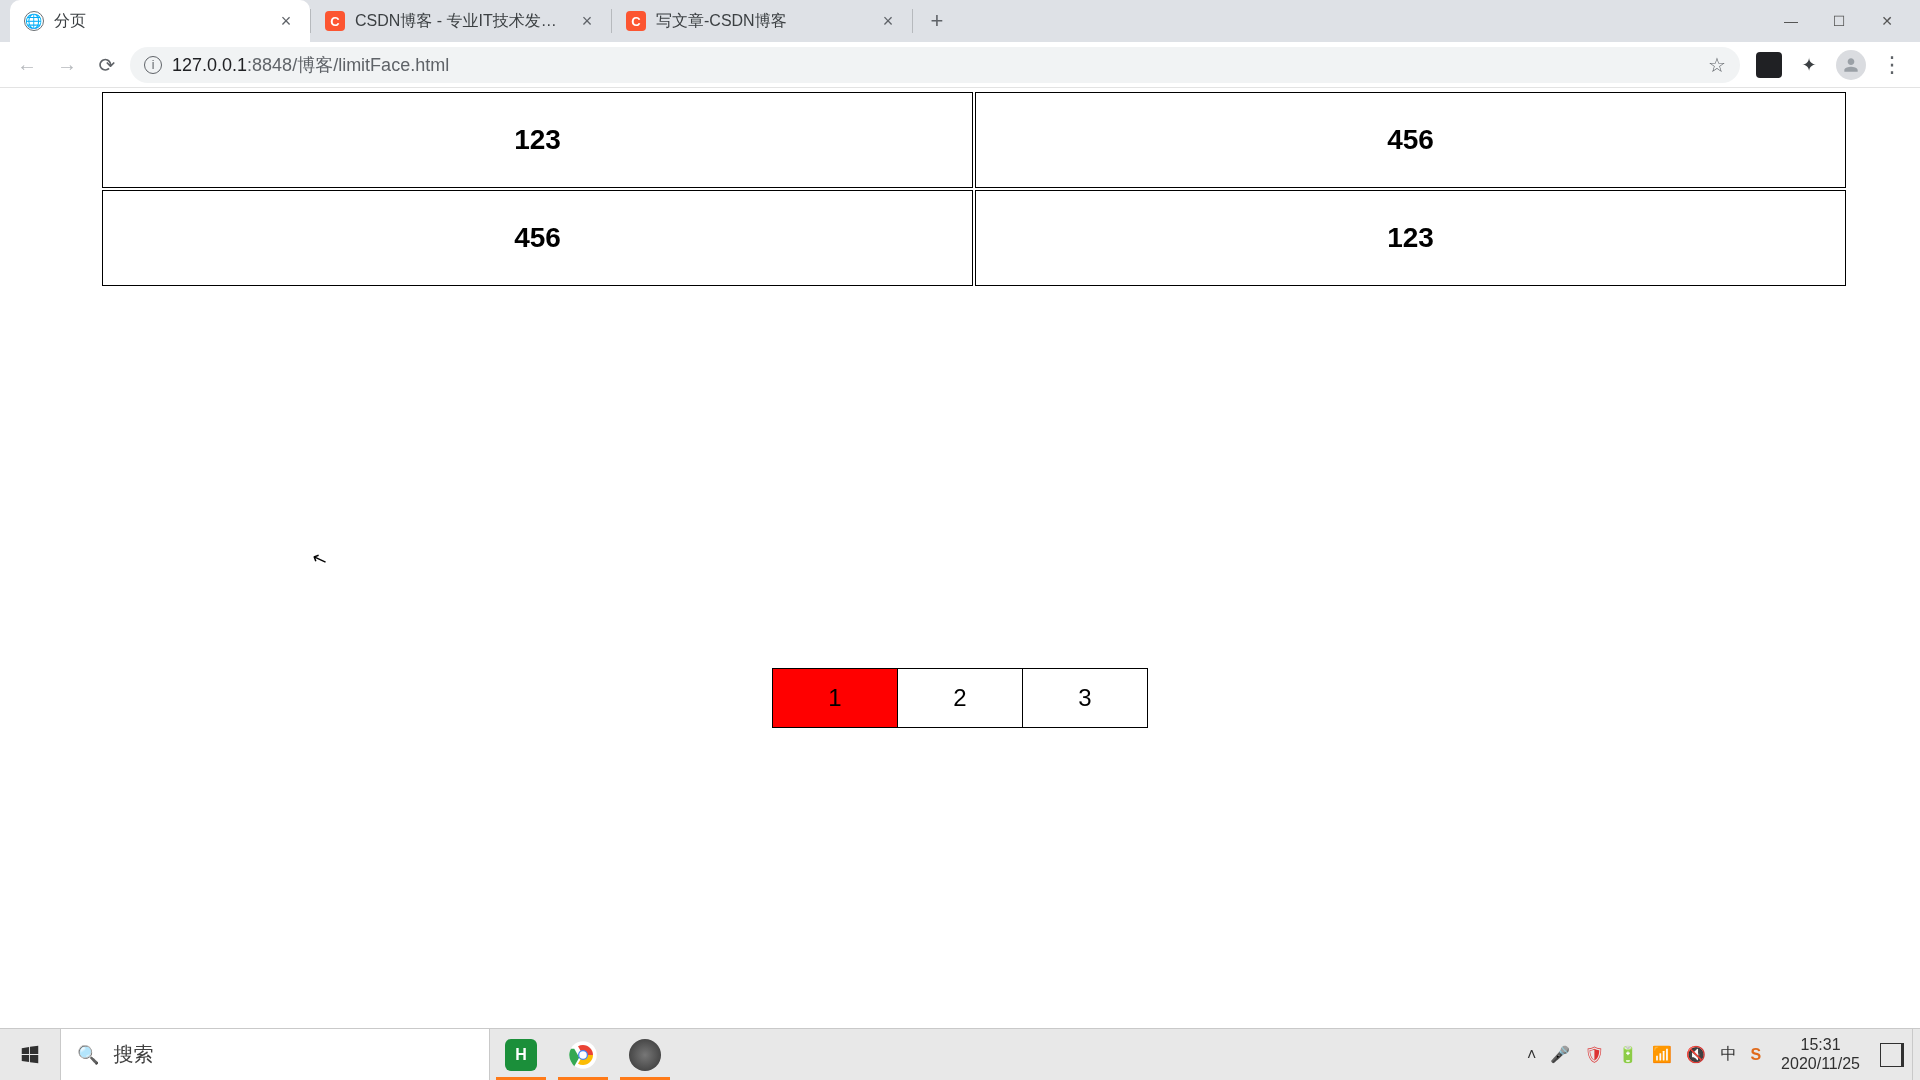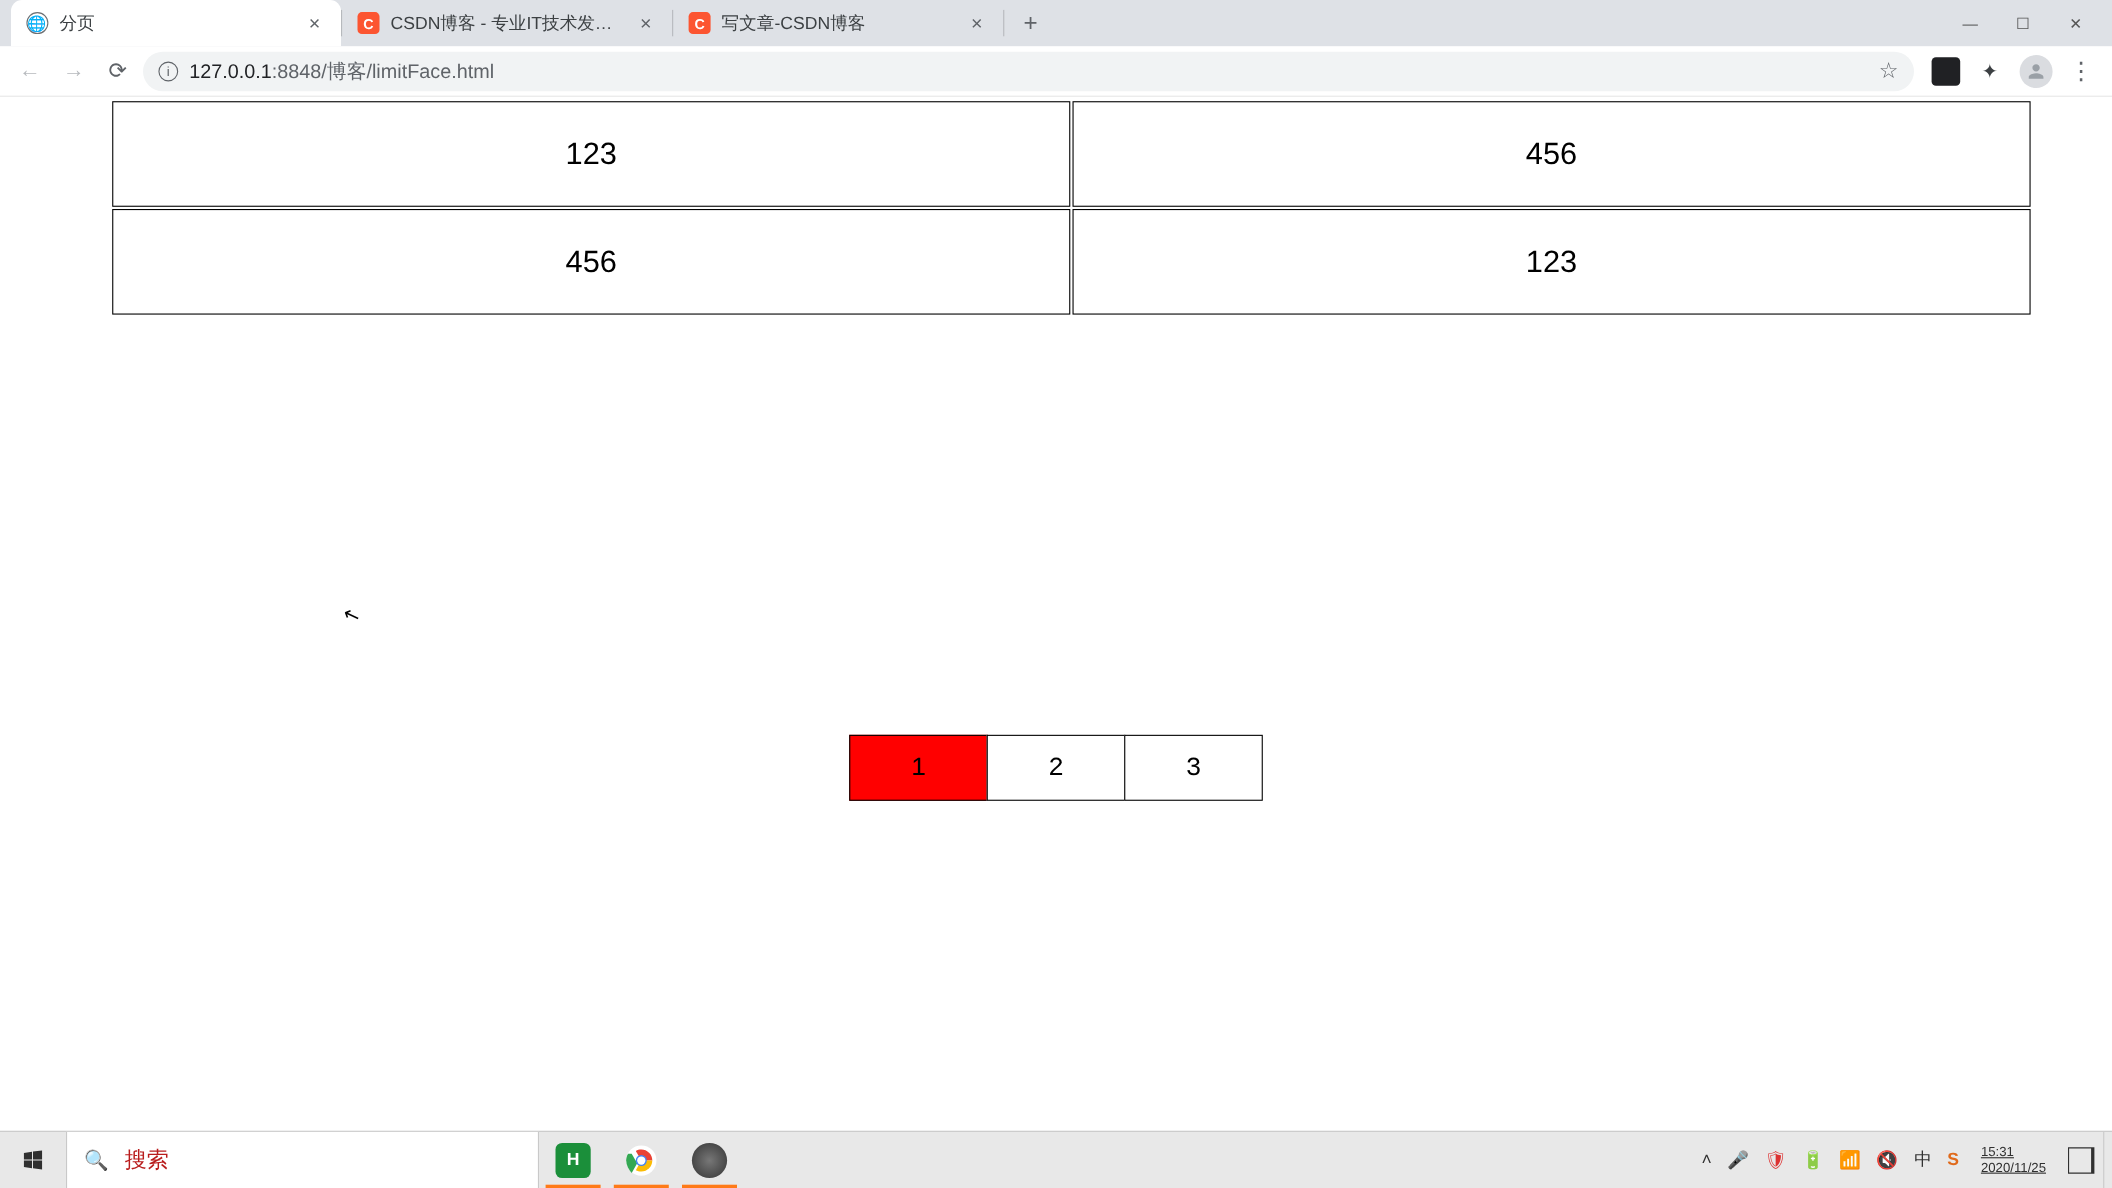--- a/index.html
+++ b/index.html
@@ -36,43 +36,43 @@
   .ext-area { display:flex; align-items:center; gap:14px; padding:0 6px 0 10px;}
   .ext-icon { width:26px; height:26px; display:flex; align-items:center; justify-content:center; cursor:pointer; color:#3c4043; font-size:18px;}
   .ext-icon.square { background:#202124; border-radius:4px; }
   .avatar { width:30px; height:30px; border-radius:50%; background:#dadce0; display:flex; align-items:center; justify-content:center; color:#5f6368;}
   .avatar svg { width:20px; height:20px; fill:#9aa0a6;}
   .kebab { font-size:22px; color:#5f6368; cursor:pointer; width:24px; text-align:center;}
 
   
   .page { position: relative; height: calc(100% - 42px - 46px - 52px); background:#fff; }
   .table-wrap { position:absolute; left:100px; right:72px; top:2px; }
-  .data-table { width:100%; border-collapse:separate; border-spacing:2px; }
+  .data-table { width:100%; border-collapse:separate; border-spacing:2px;font-weight:bold; }
   .data-table td { border:1px solid #000; height:96px; text-align:center; vertical-align:middle; font-size:28px; font-family: Arial, sans-serif; color:#000;}
   .pagination { position:absolute; left:50%; transform:translateX(-50%); top:580px; display:flex;}
   .page-btn { width:126px; height:60px; border:1px solid #000; display:flex; align-items:center; justify-content:center; font-size:24px; font-family: Arial, sans-serif; cursor:pointer; background:#fff;}
   .page-btn + .page-btn { margin-left:-1px; }
   .page-btn.active { background:#ff0000; }
 
   .cursor { position:absolute; left:312px; top:460px; font-size:18px; color:#000; transform: rotate(-20deg); pointer-events:none;}
 
   
   .taskbar { position:absolute; left:0; right:0; bottom:0; height:52px; background:#e8e8e8; border-top:1px solid #c9c9c9; display:flex; align-items:stretch; }
   .start-btn { width:60px; display:flex; align-items:center; justify-content:center; cursor:pointer;}
   .start-btn svg { width:22px; height:22px; fill:#303030;}
   .search-box { width:430px; display:flex; align-items:center; gap:14px; padding:0 16px; border-left:1px solid #c9c9c9; border-right:1px solid #c9c9c9; background:#fff;}
   .search-box .search-icon { color:#303030; font-size:18px;}
-  .search-box .search-text { color:#b91c1c; font-size:20px; font-family:"Microsoft YaHei","Segoe UI",sans-serif;}
+  .search-box .search-text { color:#404040; font-size:20px; font-family:"Microsoft YaHei","Segoe UI",sans-serif;}
   .task-apps { display:flex; align-items:stretch;}
   .task-app { width:62px; display:flex; align-items:center; justify-content:center; cursor:pointer; position:relative;}
   .task-app.running::after { content:""; position:absolute; bottom:0; left:6px; right:6px; height:3px; background:#ff7a18;}
   .task-app .app-icon { width:32px; height:32px; border-radius:6px; display:flex; align-items:center; justify-content:center;}
   .tray { margin-left:auto; display:flex; align-items:center; gap:14px; padding:0 8px; color:#303030; font-size:16px;}
   .tray .tray-icon { cursor:pointer; }
-  .tray .clock { text-align:left; line-height:1.15; font-size:12px; padding:0 6px;text-decoration:underline;}
+  .tray .clock { text-align:center; line-height:1.15; font-size:16px; padding:0 6px;}
   .tray .notif { width:24px; height:24px; border:1.5px solid #303030; border-right-width:3px; cursor:pointer; }
   .show-desktop { width:8px; border-left:1px solid #c9c9c9; cursor:pointer;}
 
 </style>
 </head>
 <body>
 
 <div class="titlebar">
   <div class="tabs">
 

